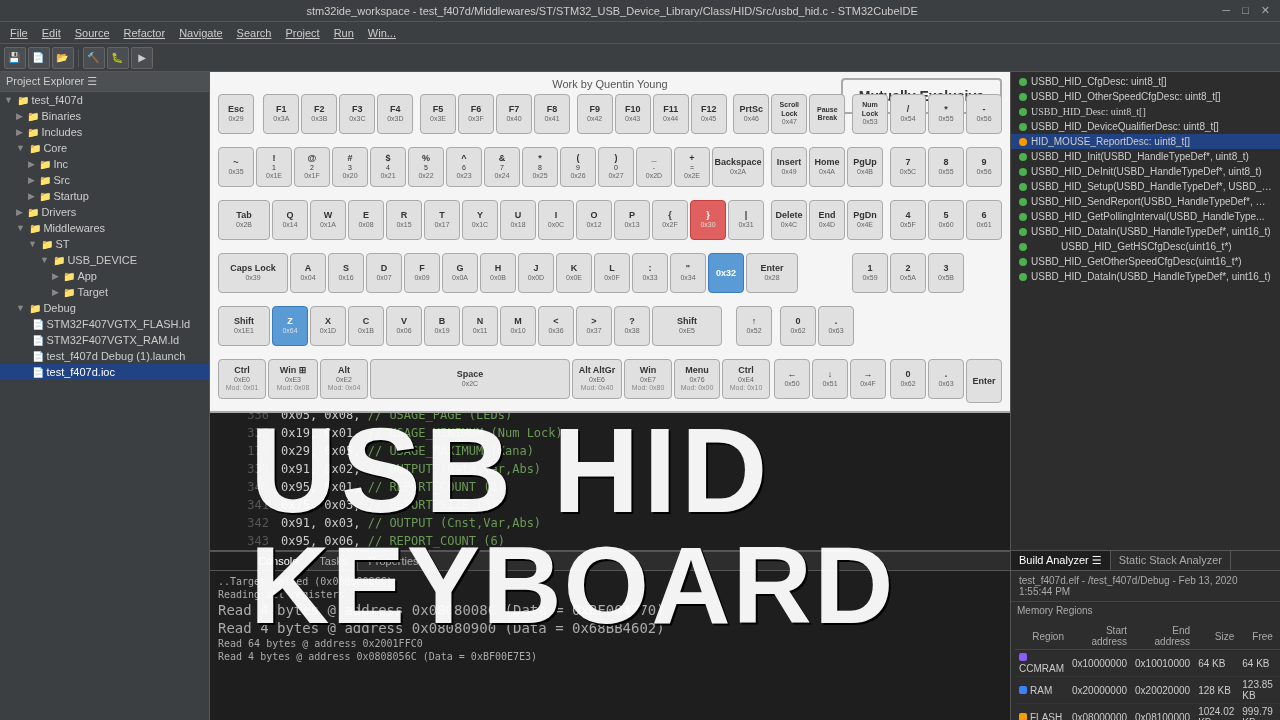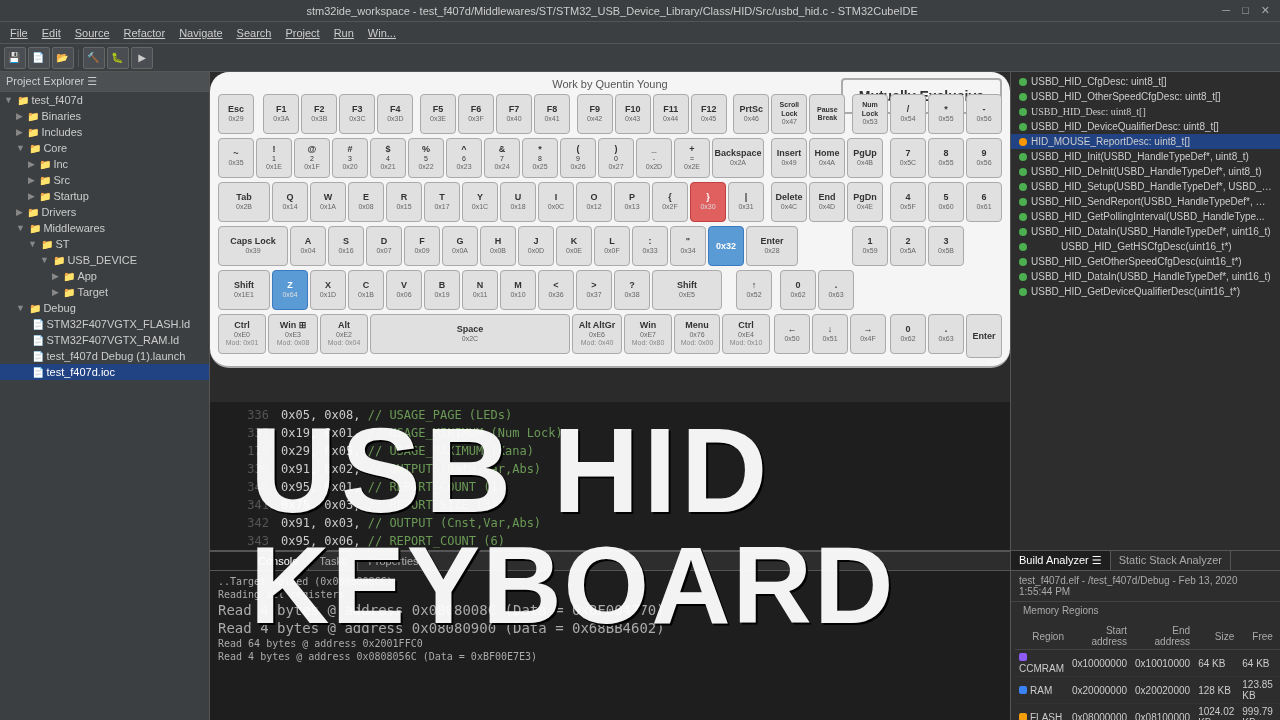--- a/index.html
+++ b/index.html
@@ -120,32 +120,31 @@
     }
 
     
     #keyboard-popup {
       position: absolute;
       top: 0; left: 0; right: 0;
       background: #f5f5f5;
       border-bottom: 2px solid #aaa;
       z-index: 10;
       padding: 6px 8px 8px;
-      border-radius: 19px;
     }
     #keyboard-author {
       text-align: center;
       font-size: 11px;
       color: #555;
       margin-bottom: 4px;
     }
     .kb-rows {
       display: flex;
       flex-direction: column;
-      gap: 4px;
+      gap: 13px;
     }
     .kb-row {
       display: flex;
       gap: 2px;
       align-items: flex-start;
     }
     .kb-key {
       min-width: 36px;
       height: 40px;
       background: #e0e0e0;
@@ -1056,35 +1055,31 @@
             <span style="overflow:hidden;text-overflow:ellipsis;white-space:nowrap;margin-left:30px;">USBD_HID_GetHSCfgDesc(uint16_t*)</span>
           </div>
           <div class="right-item">
             <span style="width:8px;height:8px;border-radius:50%;background:#4caf50;display:inline-block;flex-shrink:0;"></span>
             <span style="overflow:hidden;text-overflow:ellipsis;white-space:nowrap;">USBD_HID_GetOtherSpeedCfgDesc(uint16_t*)</span>
           </div>
           <div class="right-item">
             <span style="width:8px;height:8px;border-radius:50%;background:#4caf50;display:inline-block;flex-shrink:0;"></span>
             <span style="overflow:hidden;text-overflow:ellipsis;white-space:nowrap;">USBD_HID_DataIn(USBD_HandleTypeDef*, uint16_t)</span>
           </div>
-          <div class="right-item">
-            <span style="width:8px;height:8px;border-radius:50%;background:#4caf50;display:inline-block;flex-shrink:0;"></span>
-            <span style="overflow:hidden;text-overflow:ellipsis;white-space:nowrap;">USBD_HID_GetDeviceQualifierDesc(uint16_t*)</span>
-          </div>
         </div>
     </div>
     <div id="right-bottom">
       <div id="build-analyzer-tabs">
         <div class="ba-tab active">Build Analyzer ☰</div>
         <div class="ba-tab">Static Stack Analyzer</div>
       </div>
       <div id="build-info">
         <span>test_f407d.elf - /test_f407d/Debug - Feb 13, 2020 1:55:44 PM</span>
       </div>
-      <div style="padding:3px 12px;font-size:10px;color:#aaa;">Memory Regions</div>
+      <div style="padding:3px 6px;font-size:10px;color:#aaa;">Memory Regions</div>
       <div id="memory-table">
         <table>
           <thead>
             <tr>
               <th>Region</th>
               <th>Start address</th>
               <th>End address</th>
               <th>Size</th>
               <th>Free</th>
               <th>Used</th>

